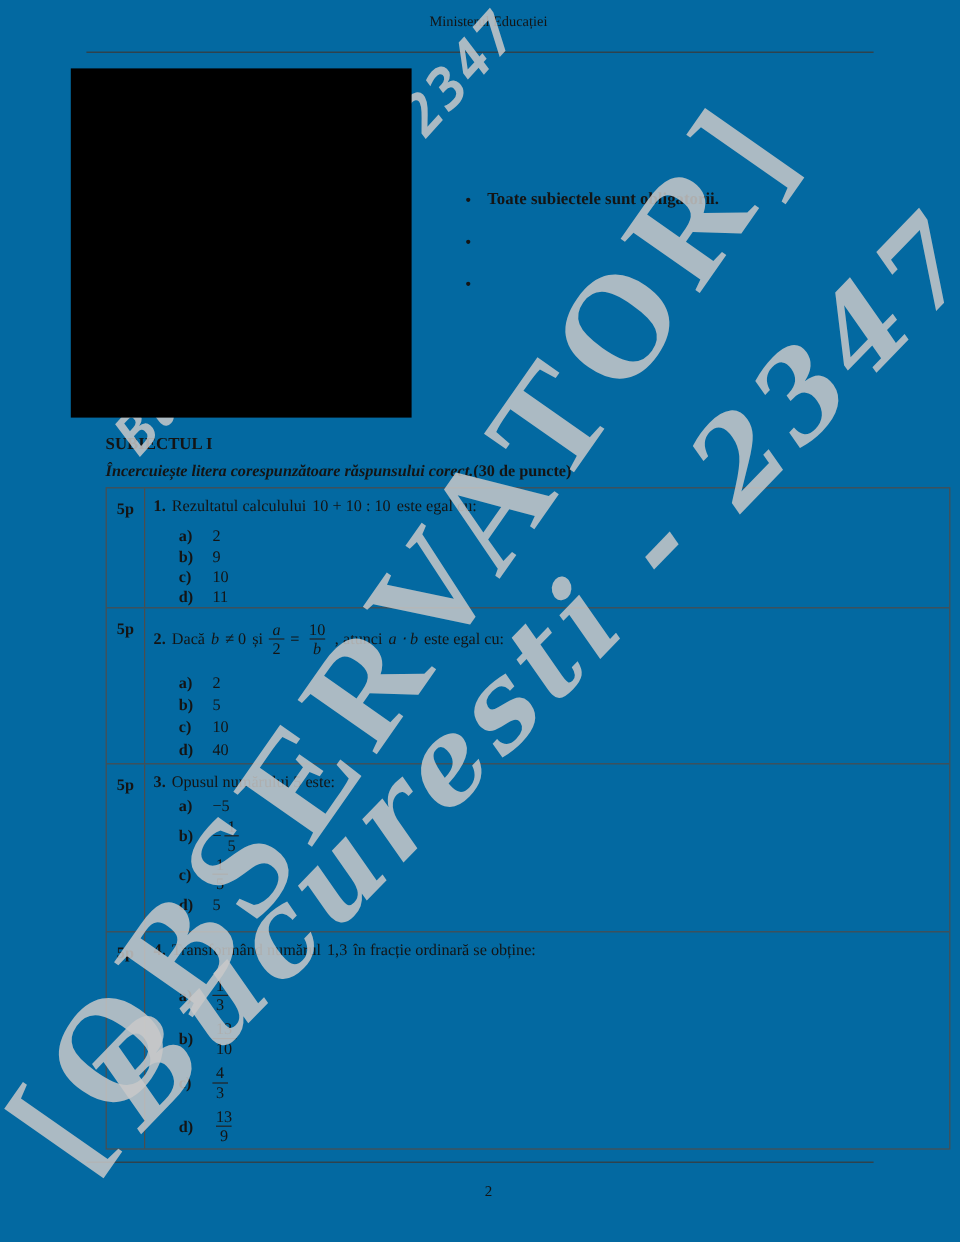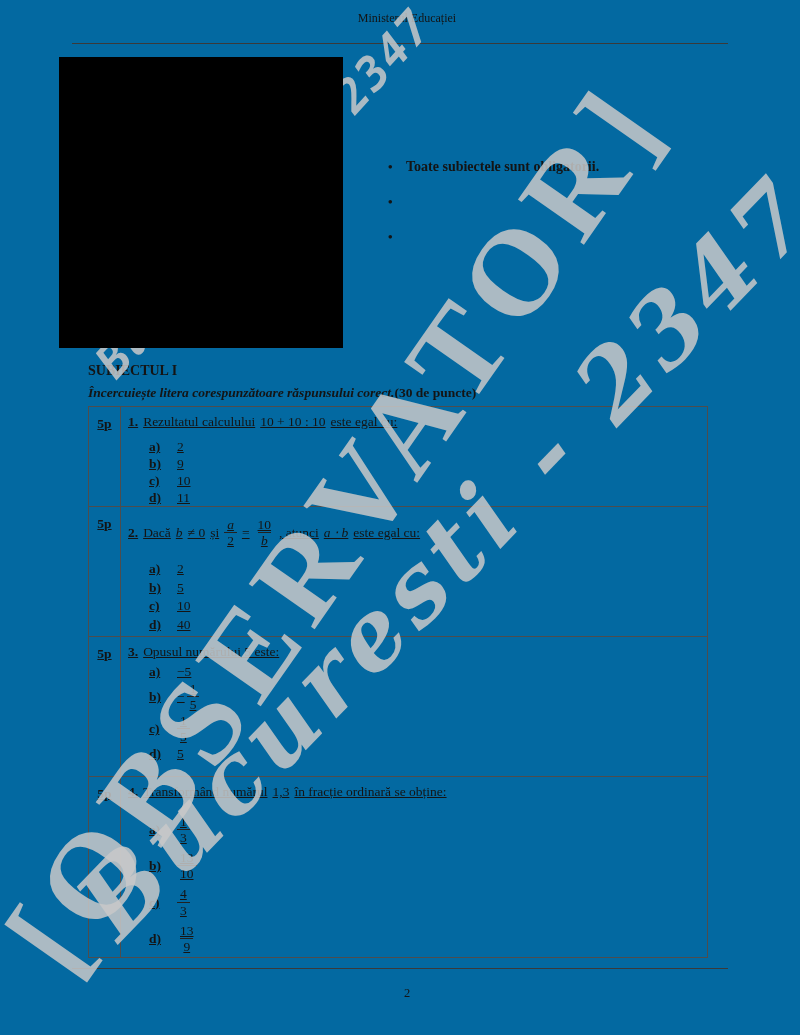--- a/index.html
+++ b/index.html
@@ -18,21 +18,21 @@
   
   .notes{position:absolute;left:388px;top:158px;width:340px;z-index:1;}
   .note{display:flex;margin-bottom:17px;font-weight:bold;font-size:14px;line-height:18px;}
   .note .bul{width:18px;font-size:13px;}
   
   .sec-title{position:absolute;left:88px;top:363px;font-size:14px;font-weight:bold;z-index:1;}
   .instr-row{position:absolute;left:88px;top:385px;width:620px;display:flex;z-index:1;}
   .instr{font-size:13.5px;font-weight:bold;font-style:italic;}
   .pts-total{font-size:13.5px;font-weight:bold;}
   
-  .qtable{position:absolute;left:88px;top:406px;width:620px;border:1.2px solid #4d4d4d;z-index:1;box-sizing:border-box;text-decoration:underline;}
+  .qtable{position:absolute;left:88px;top:406px;width:704px;border:1.2px solid #4d4d4d;z-index:1;box-sizing:border-box;}
   .qrow{display:flex;box-sizing:border-box;}
   .qrow + .qrow{border-top:1.2px solid #4d4d4d;}
   .r1{height:99px;} .r2{height:130px;} .r3{height:140px;} .r4{height:181px;}
   .ptscell{width:32px;border-right:1.2px solid #4d4d4d;text-align:center;font-weight:bold;font-size:13.5px;padding-top:9px;box-sizing:border-box;flex:none;}
   .qbody{flex:1;padding:6px 8px 0 7px;font-size:13.5px;}
   .qtitle{display:flex;align-items:center;flex-wrap:nowrap;gap:5px;line-height:18px;}
   .qnum{font-weight:bold;}
   .math{white-space:nowrap;}
   .it{font-style:italic;}
   .opts{margin-left:21px;}

